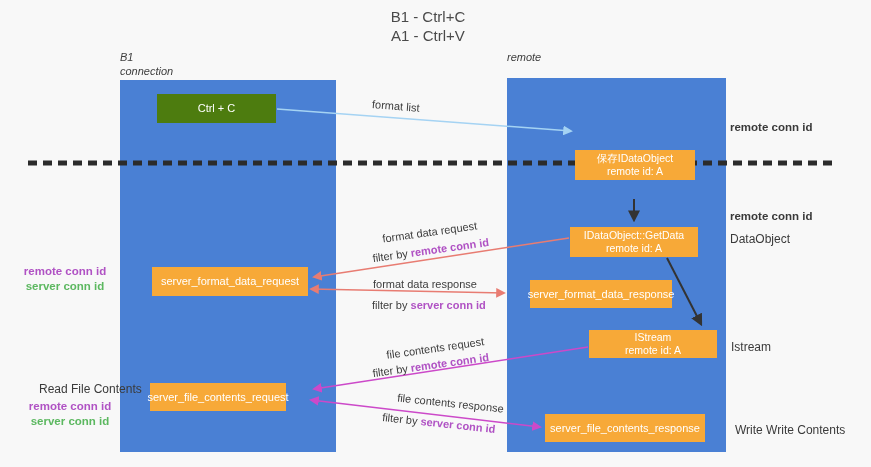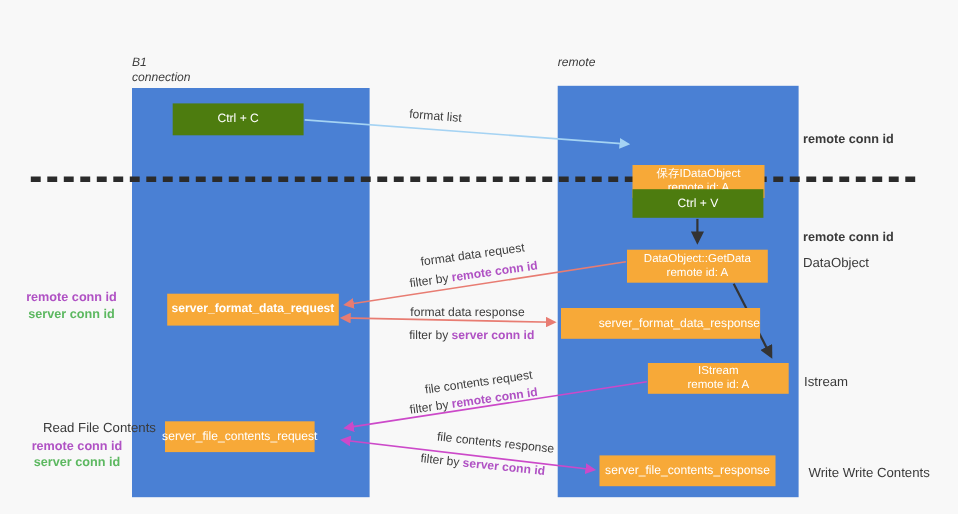--- a/index.html
+++ b/index.html
@@ -21,20 +21,24 @@
   .side.b{font-size:11.5px;font-weight:bold;}
   .stack{position:absolute;text-align:center;font-size:11.5px;font-weight:bold;
          line-height:15px;white-space:nowrap;}
   svg.layer{position:absolute;left:0;top:0;pointer-events:none;}
 </style>
 </head>
 <body>
 
 <div class="canvas">
 
+  <div class="title">
+    <div>B1 - Ctrl+C</div>
+    <div>A1 - Ctrl+V</div>
+  </div>
 
   <div class="lane-head" style="left:120px;top:50px;width:216px;">
     <div>B1</div>
     <div>connection</div>
   </div>
   <div class="lane-head" style="left:507px;top:50px;width:219px;">
     <div>remote</div>
   </div>
 
   <div class="lane" style="left:120px;top:80px;width:216px;height:372px;"></div>
@@ -67,34 +71,31 @@
 
   <div class="node green" style="left:157px;top:94px;width:119px;height:29px;">
     <div>Ctrl + C</div>
   </div>
 
   <div class="node orange small" style="left:575px;top:118px;width:120px;height:30px;margin-top:32px;">
     <div>保存IDataObject</div>
     <div>remote id: A</div>
   </div>
 
-  <div class="node green" style="left:575px;top:172px;width:119px;height:26px;">
-    <div>Ctrl + V</div>
-  </div>
 
   <div class="node orange small" style="left:570px;top:227px;width:128px;height:30px;">
-    <div>DataObject::GetData</div>
+    <div>IDataObject::GetData</div>
     <div>remote id: A</div>
   </div>
 
-  <div class="node orange" style="left:152px;top:267px;width:156px;height:29px;font-weight:bold;">
+  <div class="node orange" style="left:152px;top:267px;width:156px;height:29px;">
     <div>server_format_data_request</div>
   </div>
 
-  <div class="node orange" style="left:510px;top:280px;width:181px;height:28px;align-items:flex-end;">
+  <div class="node orange" style="left:530px;top:280px;width:142px;height:28px;">
     <div>server_format_data_response</div>
   </div>
 
   <div class="node orange small" style="left:589px;top:330px;width:128px;height:28px;">
     <div>IStream</div>
     <div>remote id: A</div>
   </div>
 
   <div class="node orange" style="left:150px;top:383px;width:136px;height:28px;">
     <div>server_file_contents_request</div>

